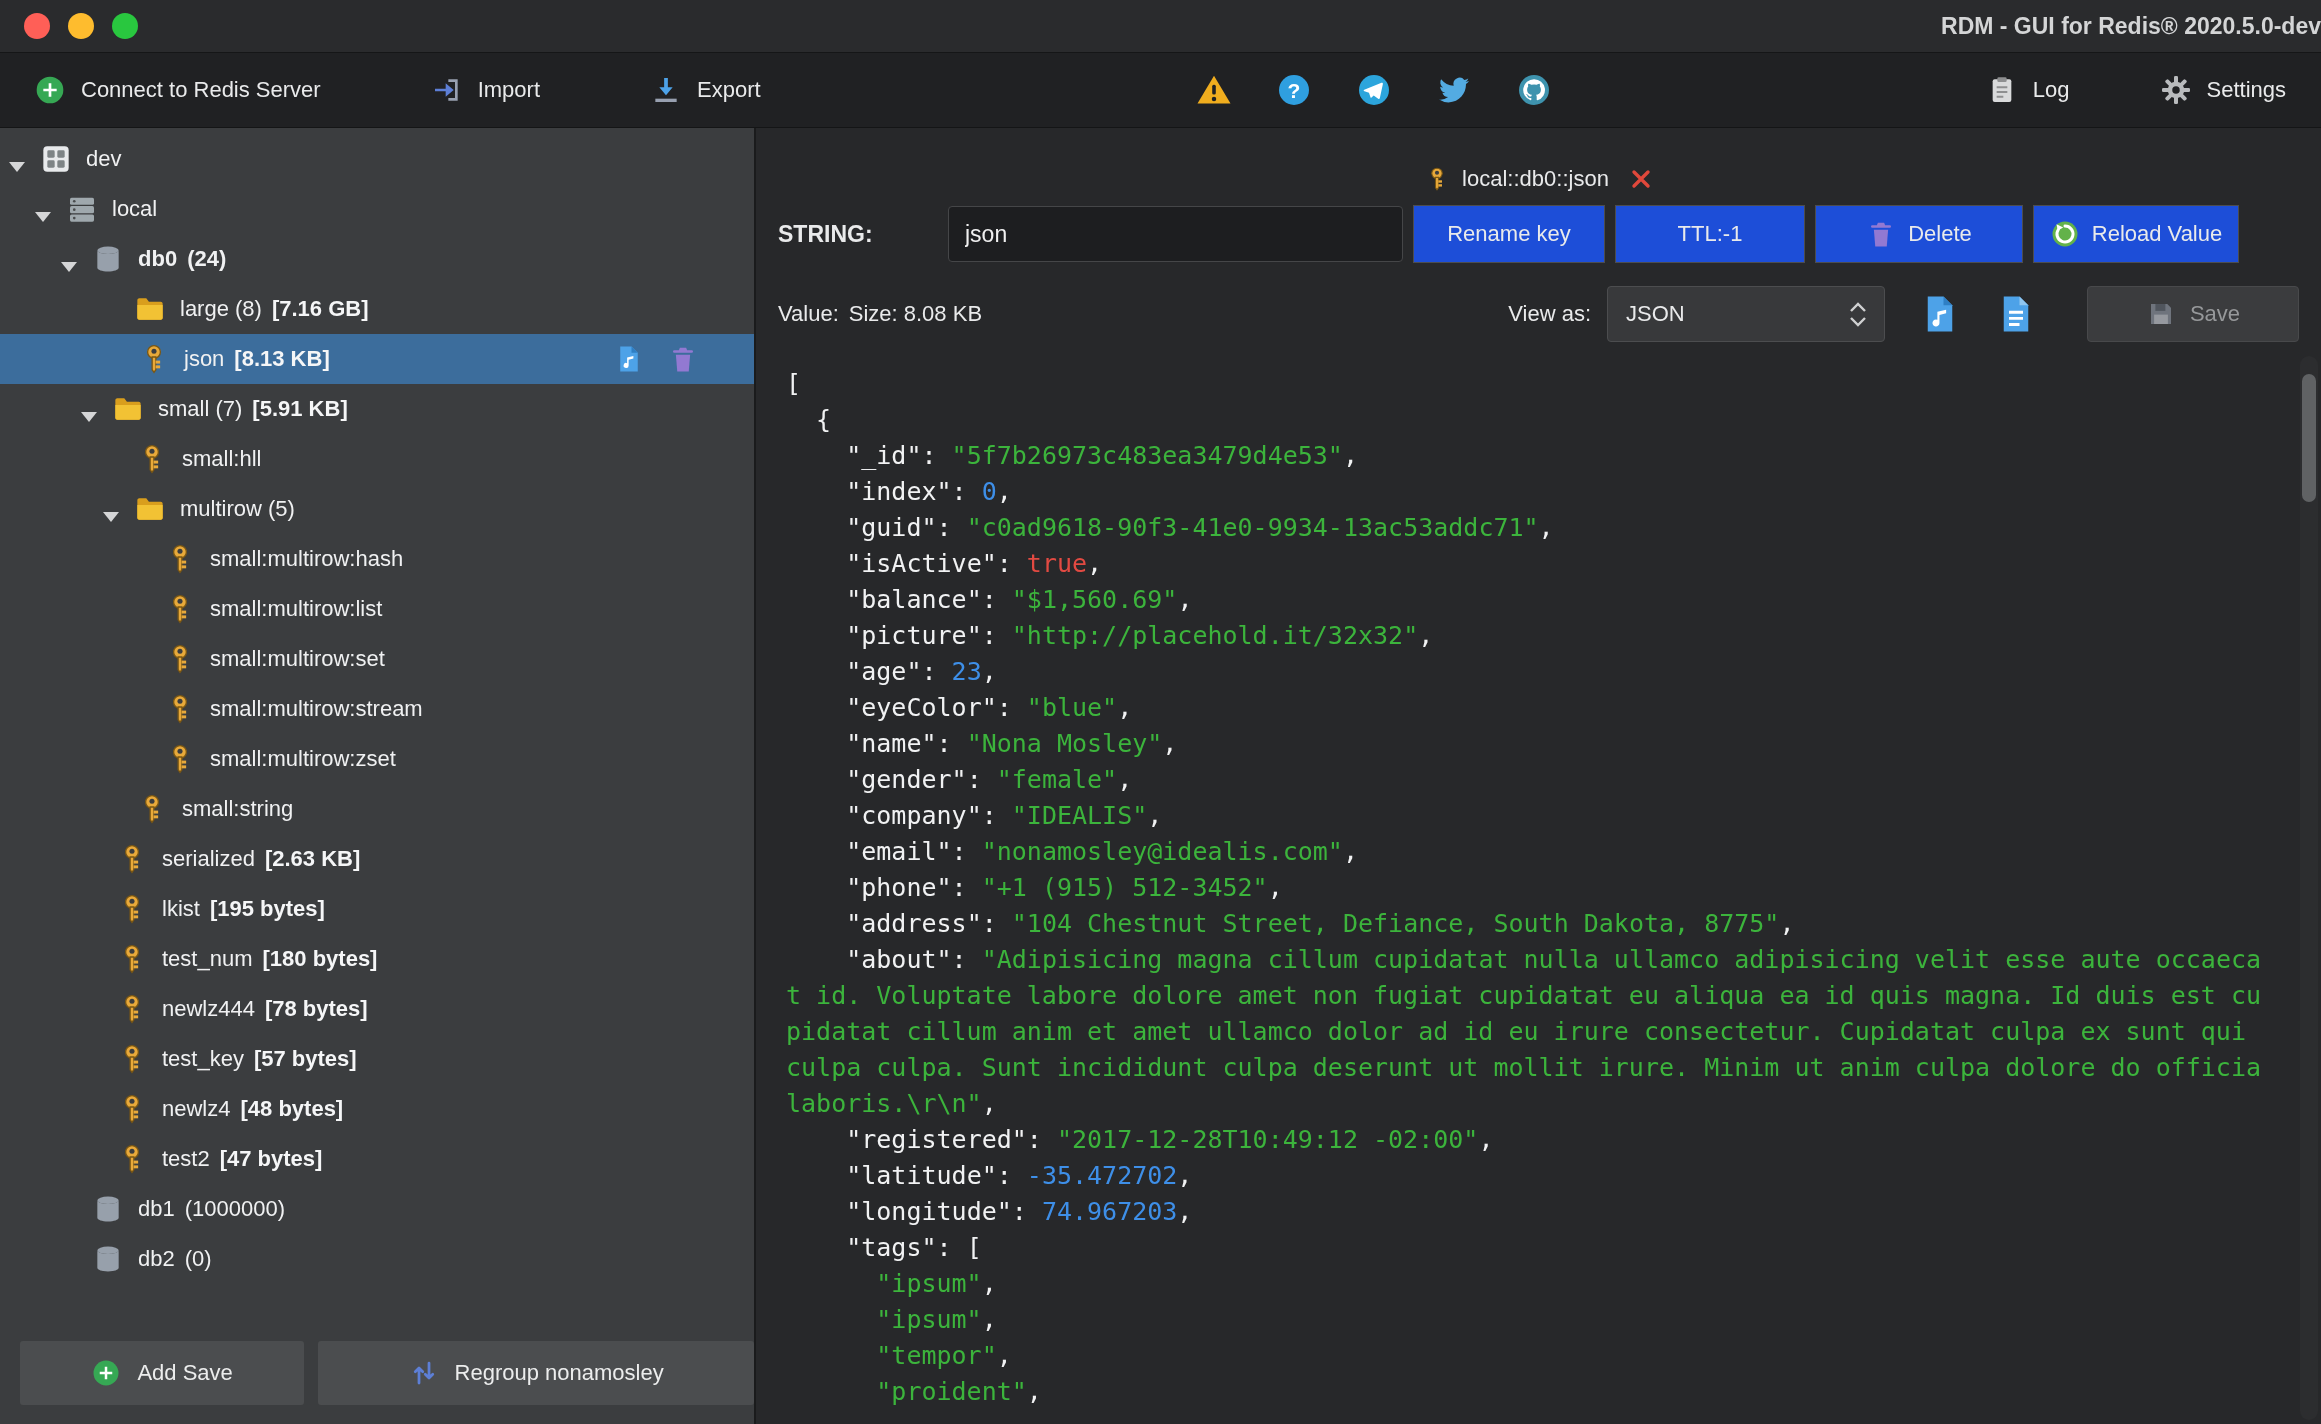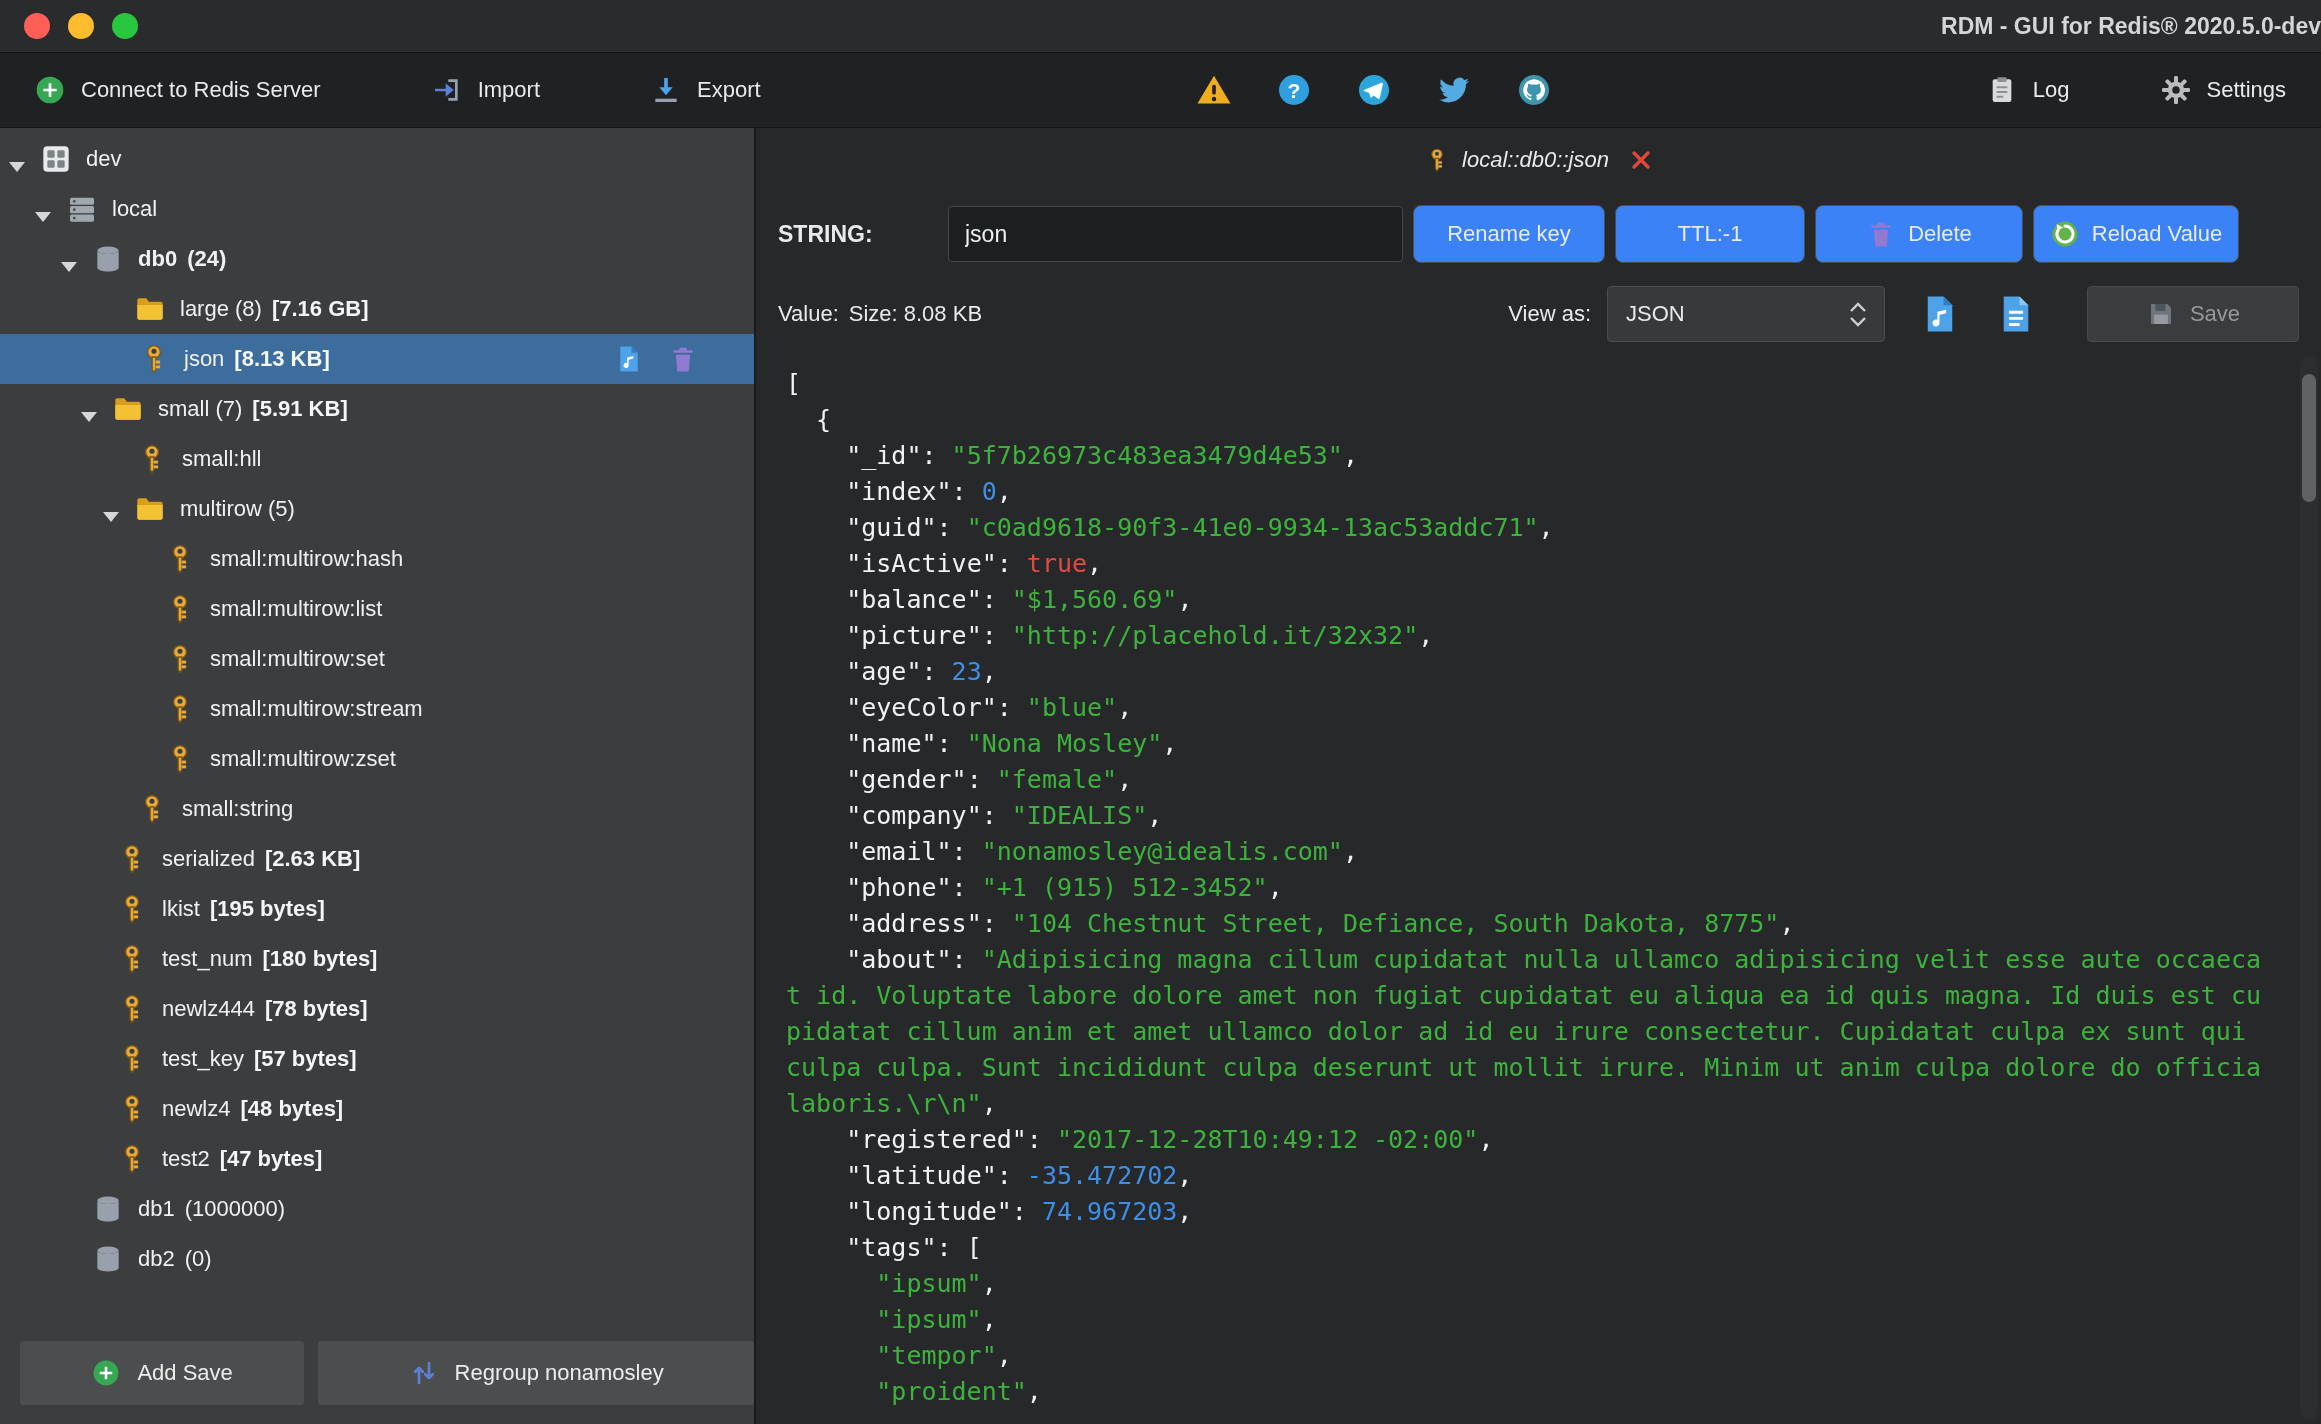--- a/index.html
+++ b/index.html
@@ -49,31 +49,31 @@
   .ta{ width:30px; height:30px; }
 
   .sidebar-bottom{ height:102px; display:flex; align-items:center; gap:14px; padding-left:20px; }
   .sb-btn{ height:64px; background:#4b4d4f; border-radius:3px; display:flex;
     align-items:center; justify-content:center; gap:16px; color:#eceded; }
   .sb-btn .sb-ic{ width:30px; height:30px; }
   .sb-add{ width:300px; } .sb-regroup{ width:460px; }
 
   
   .main{ flex:1; display:flex; flex-direction:column; background:#27282a; min-width:0; }
-  .tabbar{ height:64px; display:flex; align-items:center; justify-content:center;font-style:italic; }
+  .tabbar{ height:64px; display:flex; align-items:flex-end; justify-content:center; }
   .tab{ display:flex; align-items:center; gap:12px; }
   .tab-key{ width:26px; height:26px; }
   .tab-close{ width:24px; height:24px; margin-left:8px; }
 
   .keybar{ height:84px; display:flex; align-items:center; gap:10px; padding:0 22px; }
   .kb-label{ font-weight:700; font-size:23px; width:160px; flex:0 0 auto; }
   .kb-input{ width:455px; height:56px; background:#1d1e20; border:1px solid #454648;
     border-radius:4px; color:#f0f0f0; font-size:23px; padding:0 16px;
     font-family:"Liberation Sans", sans-serif; outline:none; flex:0 1 auto; }
-  .kb-btn{ height:58px; background:#3b82f6; border:1px solid #4c4d4f; border-radius:8px;
+  .kb-btn{ height:58px; background:#1d4ed8; border:1px solid #4c4d4f; border-radius:0;
     display:flex; align-items:center; justify-content:center; gap:12px; flex:0 0 auto; cursor:default; }
   .kb-ic{ width:30px; height:30px; }
 
   .valuebar{ height:76px; display:flex; align-items:center; padding:0 22px; }
   .vb-size{ margin-left:10px; }
   .vb-viewas{ margin-left:auto; margin-right:16px; }
   .select{ width:278px; height:56px; background:#38393b; border:1px solid #4c4d4f;
     border-radius:4px; display:flex; align-items:center; }
   .select-text{ padding-left:18px; flex:1; }
   .select-chev{ width:46px; display:flex; flex-direction:column; align-items:center; gap:3px; padding-right:6px; }

